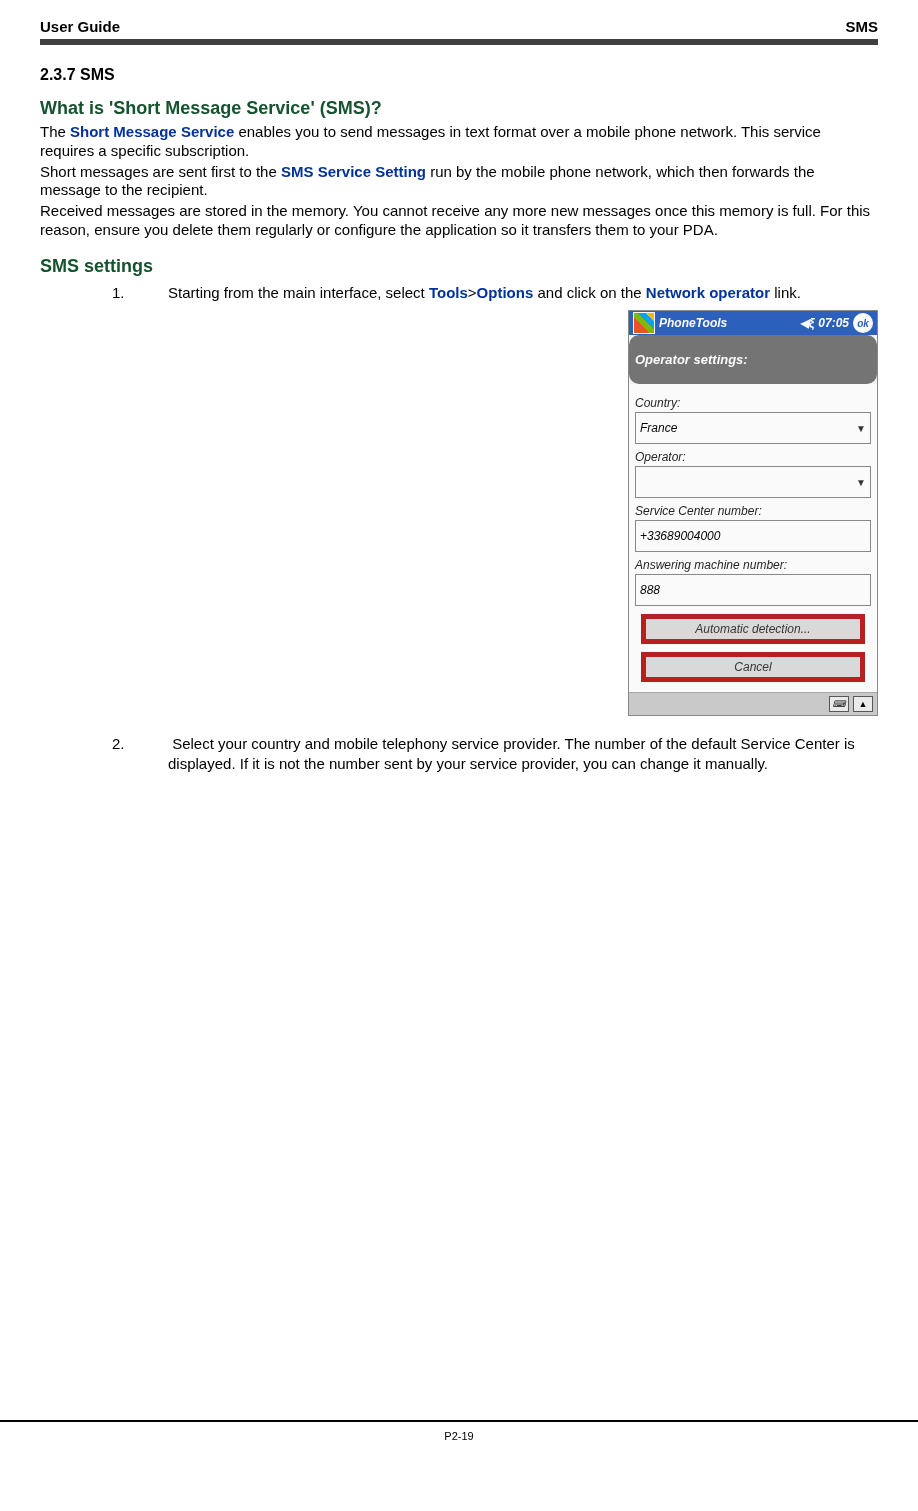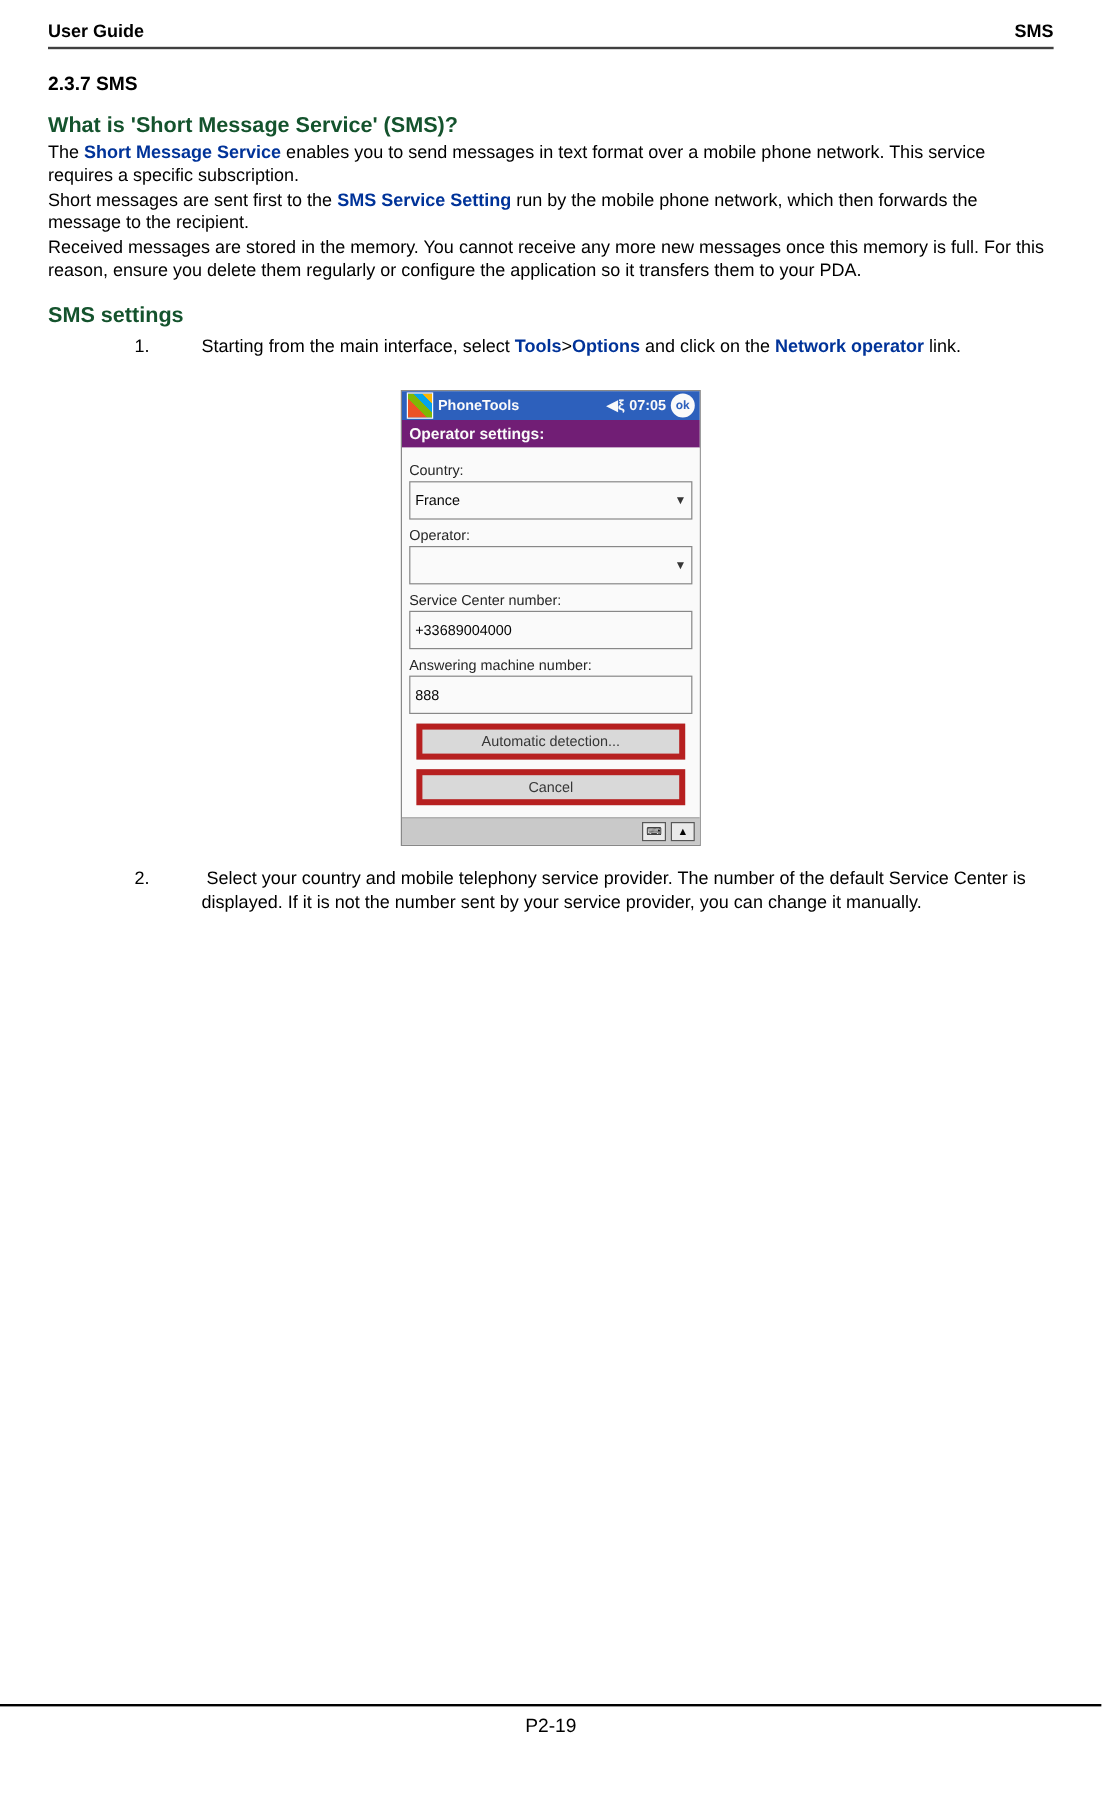--- a/index.html
+++ b/index.html
@@ -14,21 +14,21 @@
   .page {
     padding: 18px 40px 0 40px;
     box-sizing: border-box;
     min-height: 1420px;
     position: relative;
   }
   .hdr {
     display: flex;
     justify-content: space-between;
     font-weight: bold;
-    border-bottom: 2px solid #404040;
+    border-bottom: 6px solid #404040;
     padding-bottom: 4px;
   }
   .h1 {
     font-size: 16px;
     font-weight: bold;
     margin: 21px 0 14px 0;
   }
   .h2 {
     font-size: 18px;
     font-weight: bold;
@@ -48,22 +48,23 @@
   .term { color: #003399; font-weight: bold; }
   .ol-step {
     margin: 6px 0 6px 100px;
     text-indent: -28px;
     padding-left: 28px;
     line-height: 1.3;
   }
   .step-num { display: inline-block; width: 28px; }
   .screenshot-wrap {
     display: flex;
-    justify-content: center;
-    margin: 27px 0 18px 0;
+    justify-content: flex-end;
+    margin: 8px 0 18px 0;
+    font-style: italic;
   }
   
   .pda {
     width: 248px;
     border: 1px solid #888;
     background: #f7f7f7;
     font-family: Tahoma, Arial, sans-serif;
     font-size: 12px;
     filter: blur(0.25px) contrast(0.96);
   }
@@ -83,25 +84,26 @@
     border: 1px solid #fff;
   }
   .pda-titlebar .title { flex: 1; }
   .ok-btn {
     width: 20px; height: 20px; border-radius: 50%;
     background: #fff; color: #2a5fbf;
     display: flex; align-items: center; justify-content: center;
     font-size: 10px; font-weight: bold;
   }
   .pda-subtitle {
-    background: #701a75;
+    background: #737373;
     color: #fff;
-    padding: 4px 6px;
+    padding: 17px 6px;
     font-size: 13px;
     font-weight: bold;
+    border-radius: 10px;
   }
   .pda-body {
     background: #fff;
     padding: 6px 6px 10px 6px;
   }
   .pda-label { margin: 6px 0 2px 0; color: #222; }
   .pda-input {
     width: 100%;
     box-sizing: border-box;
     height: 20px;
@@ -136,21 +138,21 @@
     width: 18px; height: 14px;
     border: 1px solid #555;
     background: #eee;
     font-size: 9px;
     display: flex; align-items: center; justify-content: center;
   }
   .footer {
     border-top: 2px solid #000;
     text-align: center;
     padding: 8px 0 20px 0;
-    font-size: 16px;
+    font-size: 11px;
   }
 </style>
 </head>
 <body>
 
 <div class="page">
   <div class="hdr">
     <span>User Guide</span>
     <span>SMS</span>
   </div>

